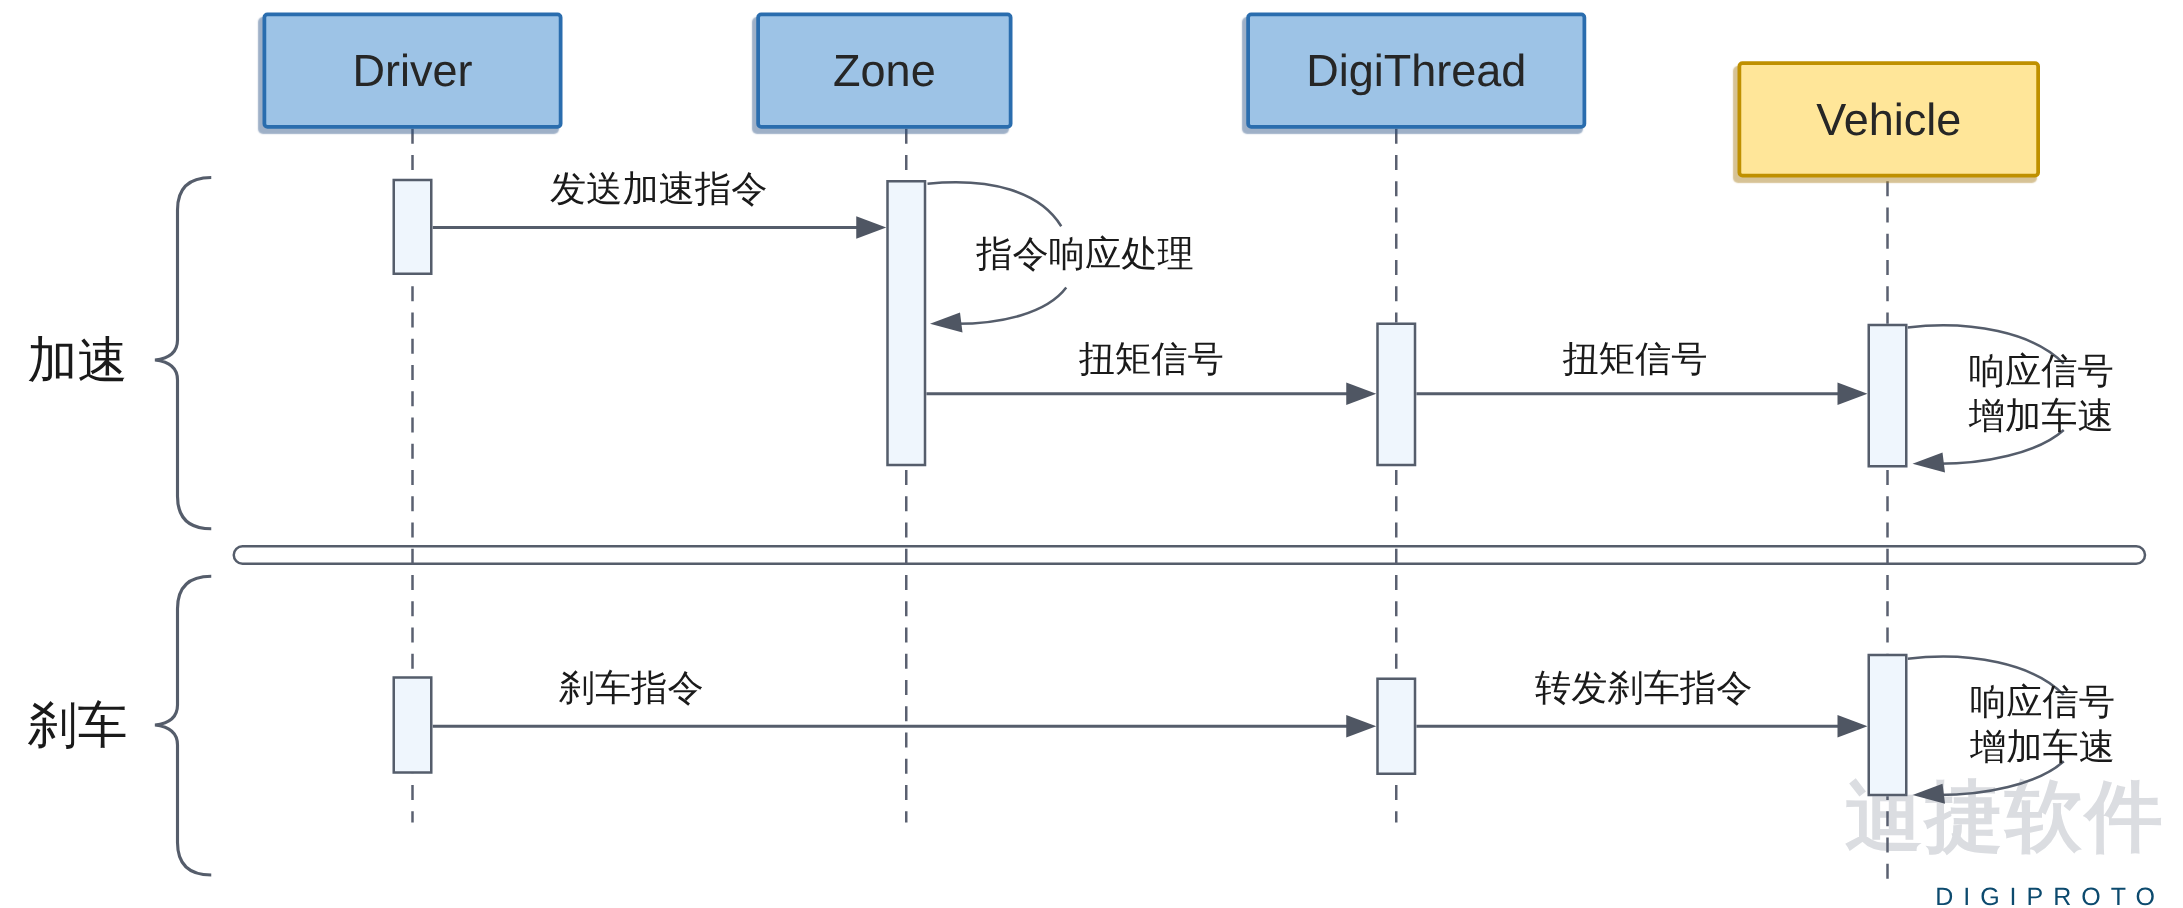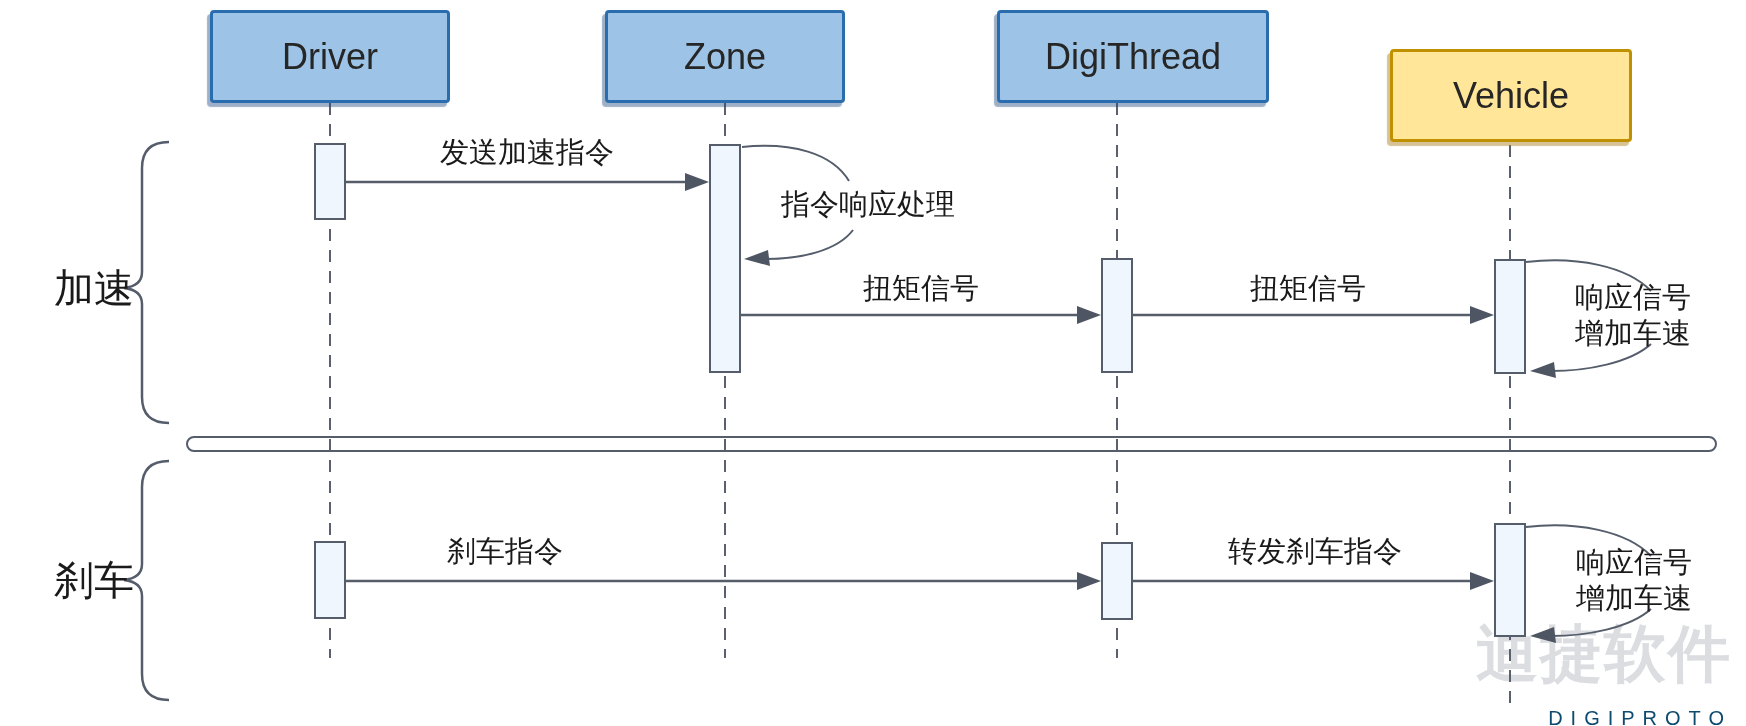--- a/index.html
+++ b/index.html
@@ -22,21 +22,21 @@
   }
   
   #diagram-lines{position:absolute;left:0;top:0;z-index:2;}
   
   .msg{
     position:absolute;transform:translate(-50%,-50%);white-space:nowrap;
     font-size:29px;color:#1a1a1a;z-index:5;text-align:center;line-height:36px;
   }
   .section-label{
     position:absolute;transform:translate(-50%,-50%);white-space:nowrap;
-    font-size:40px;color:#1a1a1a;z-index:5;margin-left:32px;
+    font-size:40px;color:#1a1a1a;z-index:5;
   }
   
   .watermark{position:absolute;z-index:1;text-align:right;color:#DBDDE1;}
   .watermark .cn{font-size:62px;font-weight:bold;letter-spacing:2px;line-height:64px;}
   .watermark .en{font-size:20px;color:#0c4a6e;letter-spacing:8px;margin-top:21px;font-weight:400;}
 </style>
 </head>
 <body>
 
 <div id="stage">
@@ -113,21 +113,21 @@
   <div class="activation" style="left:709px;top:144px;height:229px;"></div>
   <div class="activation" style="left:1101px;top:258px;height:115px;"></div>
   <div class="activation" style="left:1494px;top:259px;height:115px;"></div>
   <div class="activation" style="left:314px;top:541px;height:78px;"></div>
   <div class="activation" style="left:1101px;top:542px;height:78px;"></div>
   <div class="activation" style="left:1494px;top:523px;height:114px;"></div>
 
   <div class="actor blue" style="left:210px;width:240px;">
     <span>Driver</span>
   </div>
-  <div class="actor blue" style="left:605px;width:240px;">
+  <div class="actor blue" style="left:605px;width:205px;">
     <span>Zone</span>
   </div>
   <div class="actor blue" style="left:997px;width:272px;">
     <span>DigiThread</span>
   </div>
   <div class="actor yellow" style="left:1390px;width:242px;margin-top:39px;">
     <span>Vehicle</span>
   </div>
 
   <div class="section-label" style="left:62px;top:288px;">加速</div>

